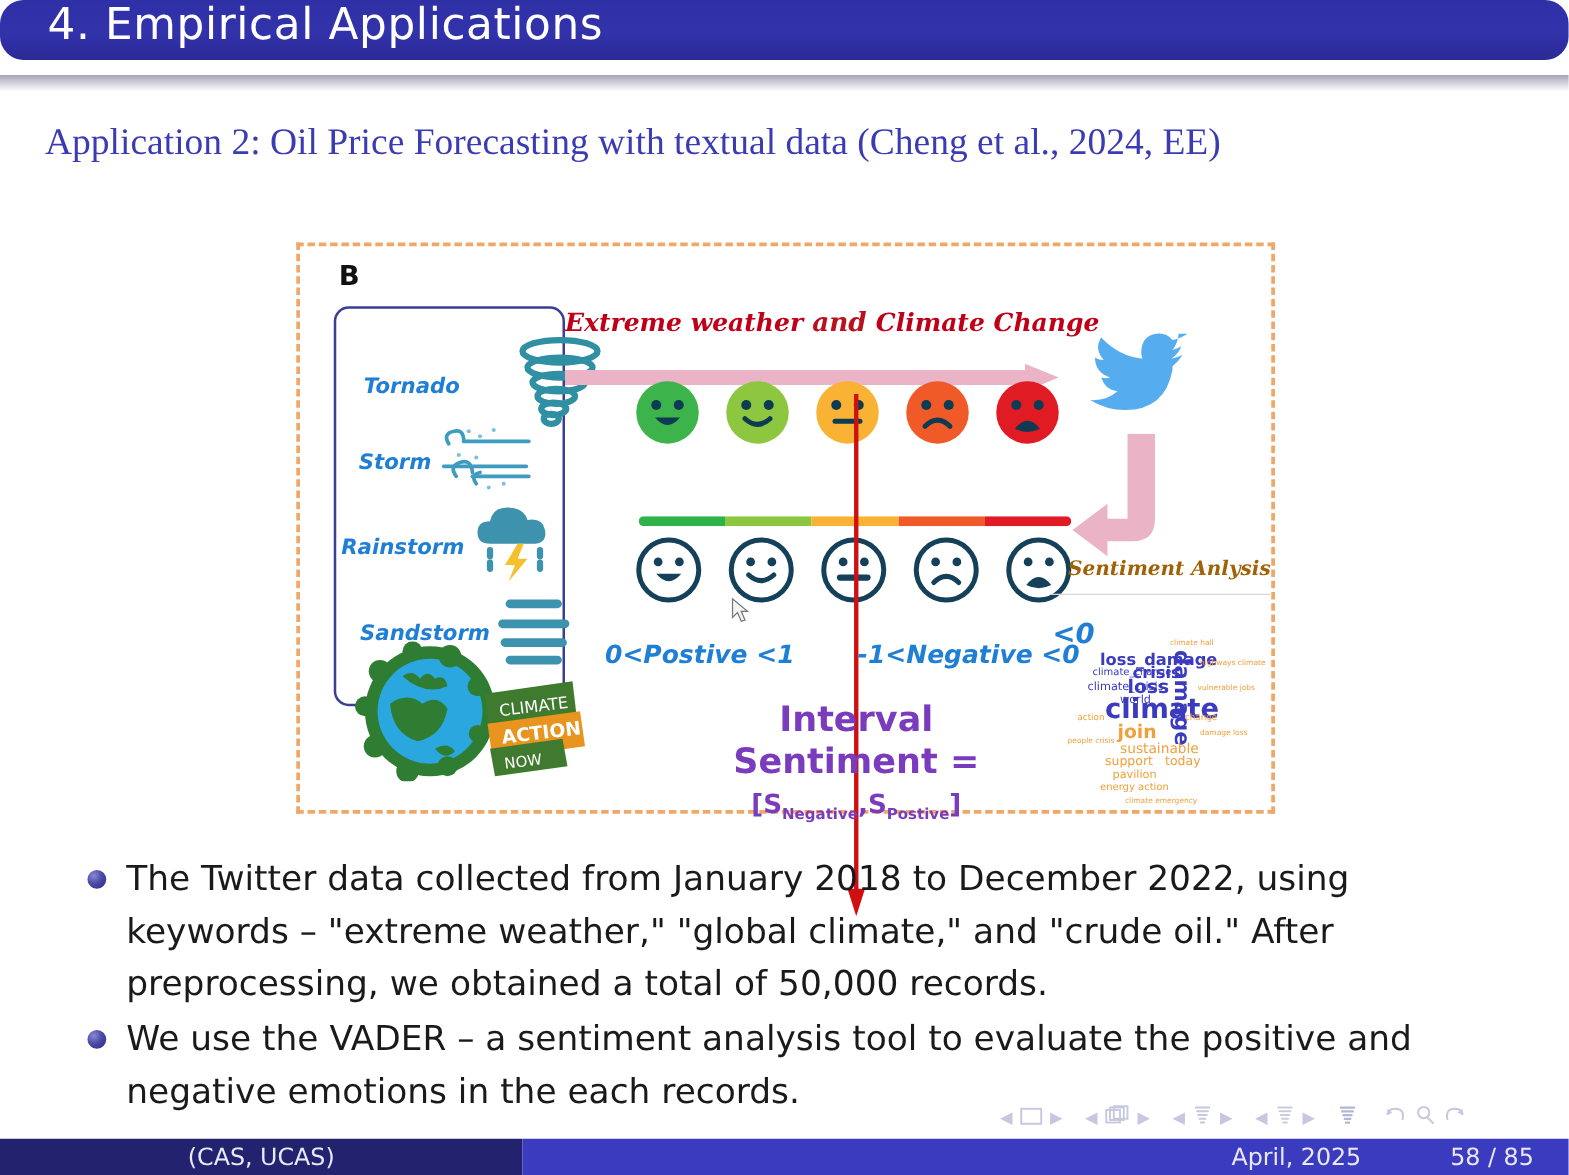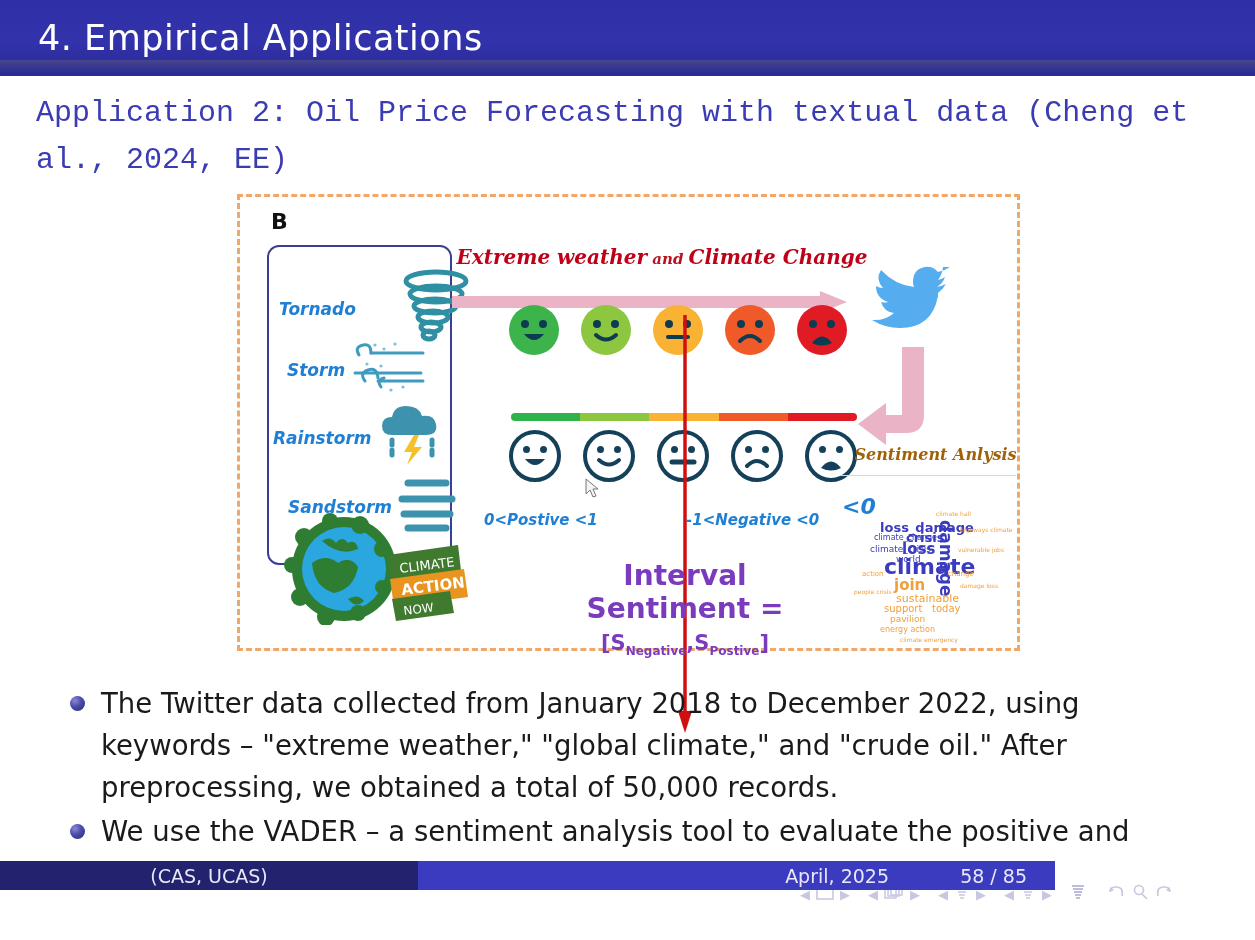--- a/index.html
+++ b/index.html
@@ -6,39 +6,39 @@
   body {
     width: 1255px; height: 940px;
     font-family: "DejaVu Sans", sans-serif;
     background: #ffffff;
     position: relative;
     overflow: hidden;
   }
 
   
   .titlebar {
-    position: absolute; left: 0; top: 0; width: 1255px; height: 76px;
+    position: absolute; left: 0; top: 0; width: 1255px; height: 48px;
     background: linear-gradient(to bottom, #2f2fa6 0%, #3232ab 55%, #2a2a96 100%);
-    display: flex; align-items: center;
+    display: flex; align-items: flex-start; border-radius: 19px;
   }
   .titlebar .title {
     color: #ffffff; font-size: 35px; font-weight: 400;
     font-family: "DejaVu Sans", sans-serif;
     letter-spacing: 0.5px; margin-left: 38px;
   }
   .titleshadow {
     position: absolute; left: 0; top: 60px; width: 1255px; height: 13px;
     background: linear-gradient(to bottom, rgba(90,90,120,0.55), rgba(255,255,255,0));
   }
 
   
   .slide-heading {
     position: absolute; left: 36px; top: 90px; width: 1190px;
     color: #3b3bb3; font-size: 30px; line-height: 47px;
-    font-family: Liberation Mono, monospace; font-weight: 400;
+    font-family: Liberation Serif, serif; font-weight: 400;
   }
 
   
   .figure {
     position: absolute; left: 237px; top: 194px;
     width: 783px; height: 457px;
     border: 3px dashed #f0a868;
     background: #ffffff;
   }
   .fig-label-b {
@@ -53,37 +53,37 @@
     width: 185px; height: 320px;
     border: 2px solid #3a3f93; border-radius: 12px;
     background: #fff;
   }
   .w-row { position: absolute; display: flex; align-items: center; }
   .w-label {
     color: #1f7fd4; font-size: 17px; font-weight: bold;
     font-style: italic; font-family: "DejaVu Sans", sans-serif;
     white-space: nowrap;
   }
-  .w-r1 { left: 10px; top: 22px; gap: 36px; }
+  .w-r1 { left: 22px; top: 22px; gap: 36px; }
   .w-r2 { left: 18px; top: 92px; }
   .w-r3 { left: 4px; top: 158px; }
   .w-r4 { left: 19px; top: 228px; }
 
   .globe-wrap { position: absolute; left: 42px; top: 316px; width: 200px; height: 110px; }
 
   
   .fig-headline {
     position: absolute; left: 212px; top: 48px; width: 420px;
     text-align: center;
   }
   .fig-headline .l1 {
     font-family: "DejaVu Serif", serif; font-style: italic; font-weight: bold;
     font-size: 20px; color: #c00018; white-space: nowrap;
   }
-  .fig-headline .l1 .small { color: #b8121f; font-size: 15px; }
+  .fig-headline .l1 .small { color: #b8121f; font-size: 21px; }
   .fig-headline .l2 {
     font-family: "DejaVu Serif", serif; font-style: italic; font-weight: bold;
     font-size: 13.5px; color: #111; margin-top: 3px; white-space: nowrap;
   }
 
   
   .pink-arrow {
     position: absolute; left: 212px; top: 94px; width: 395px; height: 22px;
   }
 
@@ -109,21 +109,21 @@
     border: 4px solid #14405a; position: relative; background: #fff;
   }
   .oemoji .eye { background: #14405a; width: 7px; height: 7px; top: 12px; }
   .oemoji .eye.l { left: 10px; } .oemoji .eye.r { right: 10px; }
 
   
   .red-arrow { position: absolute; left: 438px; top: 118px; width: 14px; height: 420px; }
 
   
   .range-label {
-    position: absolute; color: #1f7fd4; font-size: 15px;
+    position: absolute; color: #1f7fd4; font-size: 20px;
     font-weight: bold; font-style: italic;
     font-family: "DejaVu Sans", sans-serif; white-space: nowrap;
   }
   .range-pos { left: 244px; top: 314px; }
   .range-neg { left: 446px; top: 314px; }
 
   
   .interval-formula {
     position: absolute; left: 300px; top: 362px; width: 290px;
     text-align: center; color: #7a3bbd;
@@ -167,21 +167,21 @@
     position: absolute; left: 800px; top: 880px;
     width: 455px; height: 28px;
     display: flex; align-items: center; gap: 0px;
     opacity: 0.55;
   }
   .nav-group { display: flex; align-items: center; gap: 6px; margin-right: 18px; }
   .nav-tri { color: #9a9ac8; font-size: 13px; line-height: 1; }
   .nav-glyph { color: #9a9ac8; }
 
   .footer {
-    position: absolute; left: 0; top: 861px; width: 1055px; height: 29px;
+    position: absolute; left: 0; top: 911px; width: 1255px; height: 29px;
     display: flex;
   }
   .footer-left {
     width: 418px; background: #22226e; display: flex;
     align-items: center; justify-content: center;
   }
   .footer-mid { flex: 1; background: #3b3bc0; display: flex; align-items: center; }
   .footer-text { color: #e8e8f8; font-size: 19px; font-family: "DejaVu Sans", sans-serif; }
   .footer-date { position: absolute; right: 166px; }
   .footer-page { position: absolute; right: 28px; }

